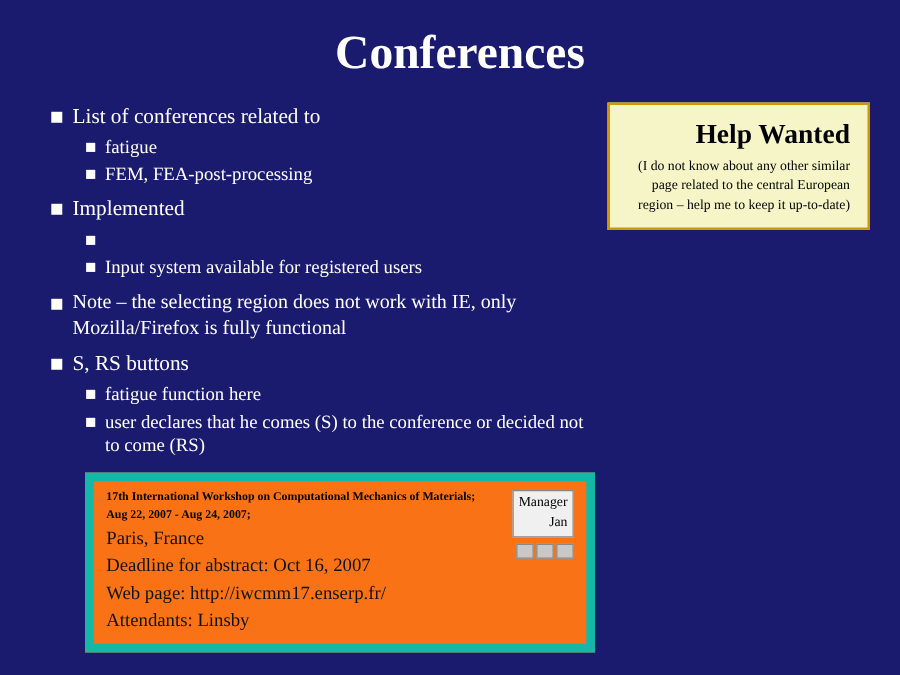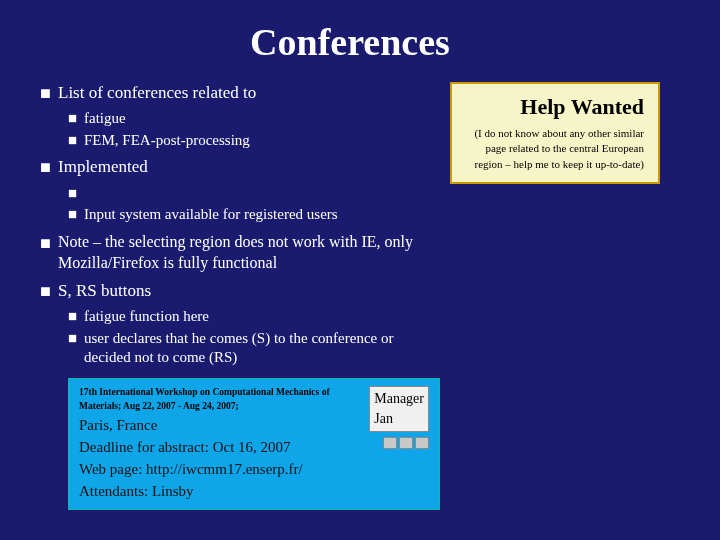--- a/index.html
+++ b/index.html
@@ -10,21 +10,21 @@
       background: #1a1a6e;
       font-family: 'Times New Roman', Times, serif;
       color: white;
       overflow: hidden;
       position: relative;
     }
 
     .slide {
       width: 720px;
       height: 540px;
-      padding: 20px 60px 20px 40px;
+      padding: 20px 24px 20px 40px;
       position: relative;
     }
 
     .title {
       text-align: center;
       font-size: 38px;
       font-weight: bold;
       color: white;
       margin-bottom: 18px;
       font-family: 'Times New Roman', Times, serif;
@@ -105,22 +105,22 @@
       min-width: 16px;
       font-size: 15px;
     }
 
     .note-bullet {
       font-size: 16px;
       line-height: 1.35;
     }
 
     .bottom-card {
-      background: #0ea5e9;
-      border: 1px solid #14b8a6;
+      background: #f97316;
+      border: 7px solid #14b8a6;
       margin-top: 10px;
       margin-left: 28px;
       padding: 7px 10px;
       color: #000;
       font-size: 9.5px;
       line-height: 1.45;
       max-width: 420px;
       display: flex;
       gap: 8px;
     }
@@ -144,24 +144,24 @@
     }
 
     .card-line {
       font-size: 15px;
       color: #111;
     }
 
     .manager-box {
       background: #f0f0f0;
       border: 1px solid #888;
-      font-size: 14px;
+      font-size: 11px;
       color: #000;
       padding: 2px 4px;
-      text-align: left;
+      text-align: right;
     }
 
     .small-boxes {
       display: flex;
       gap: 2px;
       margin-top: 2px;
     }
 
     .small-box {
       width: 14px;

